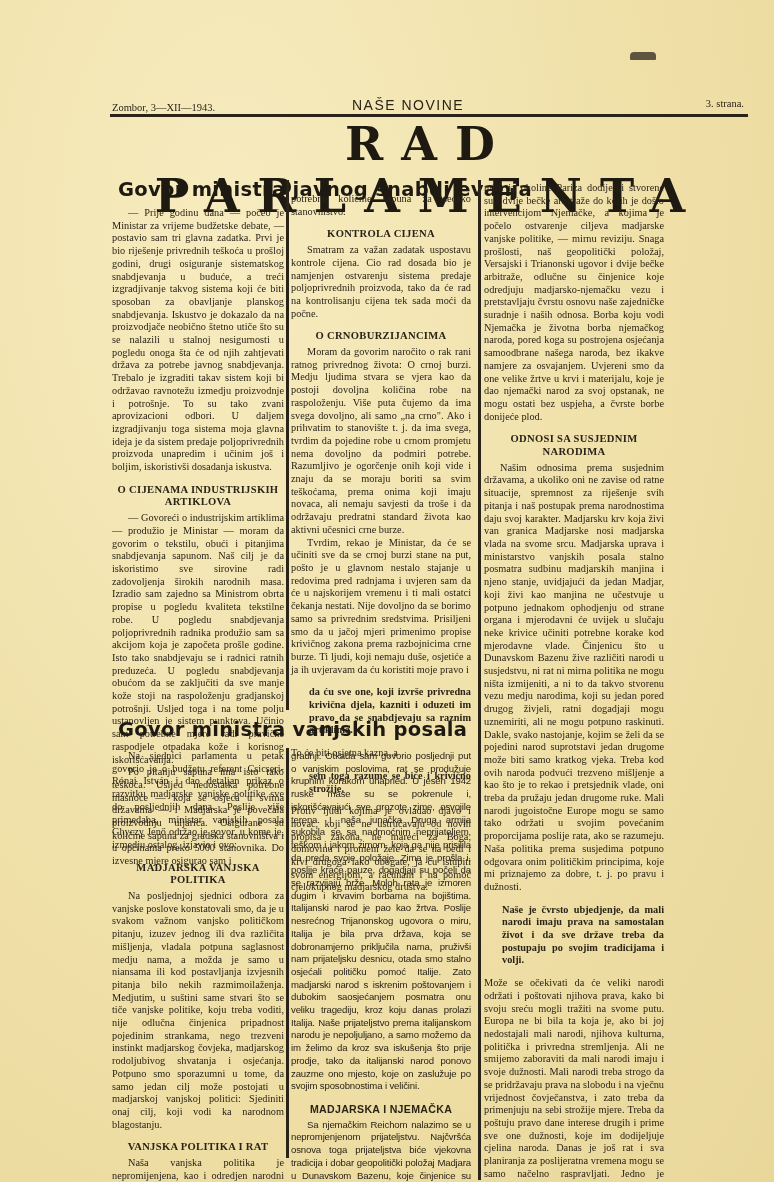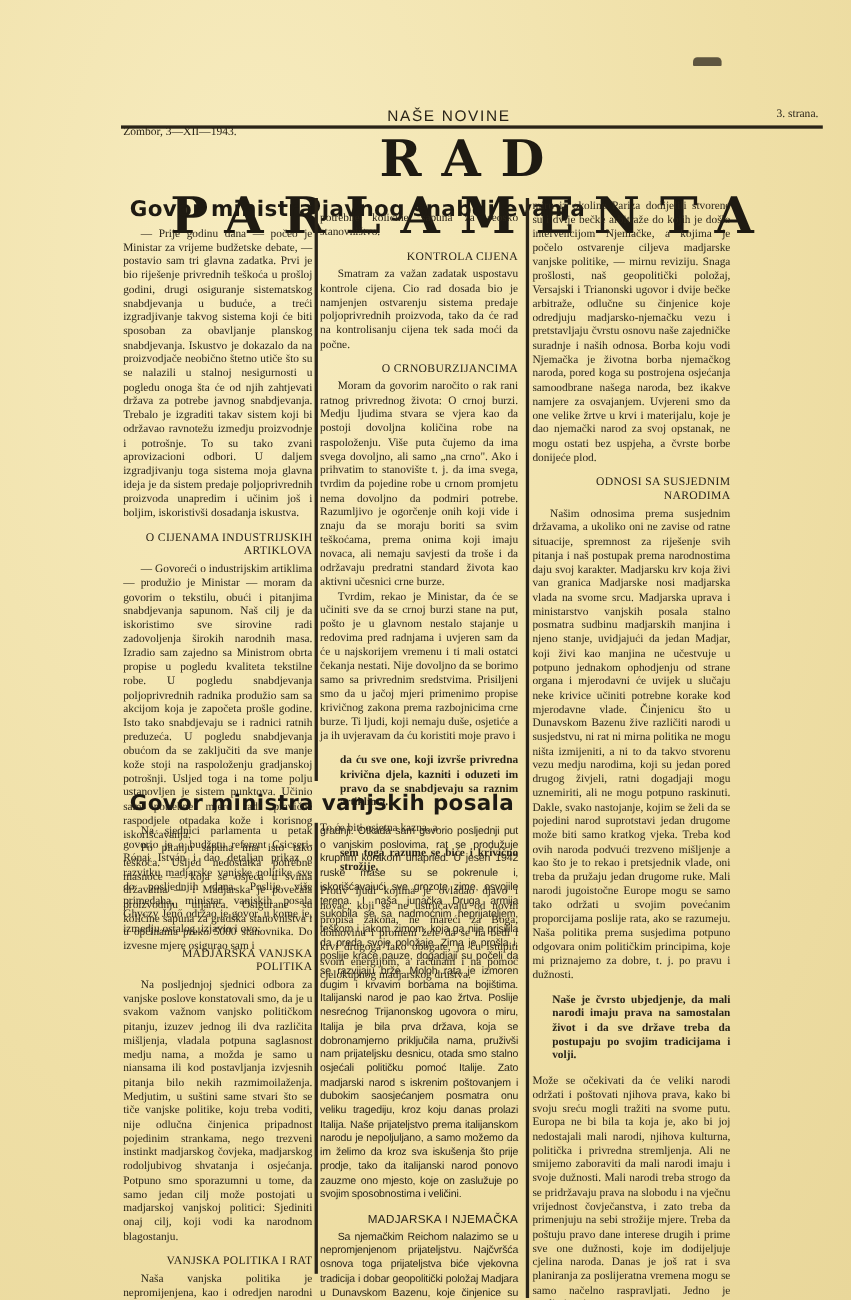--- a/index.html
+++ b/index.html
@@ -6,31 +6,31 @@
   body {
     width:774px; height:1182px; overflow:hidden;
     background:#f3e6b3;
     background-image: radial-gradient(ellipse at 30% 20%, #f7ecc0 0%, #efdfa6 60%, #e9d79a 100%);
     font-family:"Liberation Serif", serif;
     color:#2a2418;
     position:relative;
   }
   .stamp { position:absolute; left:630px; top:52px; width:26px; height:8px; background:#3a3226; border-radius:4px 4px 1px 1px; opacity:.8; }
   .runhead { position:absolute; left:112px; top:98px; width:632px; height:14px; font-size:10.5px; }
-  .runhead .l { position:absolute; left:0; top:17px; }
+  .runhead .l { position:absolute; left:0; top:4px; }
   .runhead .c { position:absolute; left:240px; top:-1px; letter-spacing:1.5px; font-family:"Liberation Sans", sans-serif; font-size:14px; }
   .runhead .r { position:absolute; right:0; top:0;text-align:right; }
   .rule { position:absolute; left:110px; top:114px; width:638px; height:3px; background:#2a2418; }
   .masthead { position:absolute; left:110px; top:118px; width:638px; text-align:center;
     font-family:"DejaVu Serif", serif; font-weight:900; font-size:46px; letter-spacing:18px; color:#1e1a12; line-height:52px; }
   .h1 { position:absolute; font-family:"DejaVu Sans", sans-serif; font-weight:900; color:#1e1a12; font-size:19.5px; letter-spacing:.3px; white-space:nowrap; }
   .col { position:absolute; font-size:10.3px; line-height:12.7px; text-align:justify; }
   .col p { margin:0; text-indent:16px; }
   .col p.ni { text-indent:0; }
-  .col .sub { text-align:right; font-weight:normal; font-size:10.6px; margin:10px 0 3px; letter-spacing:.3px; text-indent:0; }
+  .col .sub { text-align:center; font-weight:bold; font-size:10.6px; margin:10px 0 3px; letter-spacing:.3px; text-indent:0; }
   .col .bold { font-weight:bold; padding-left:18px; text-indent:0; margin:10px 0; }
   .vline { position:absolute; width:3px; background:#2a2418; }
   .cond { font-family:"Liberation Sans", sans-serif; font-size:9.6px; letter-spacing:-.15px; }
 </style>
 </head>
 <body>
 
 <div class="stamp"></div>
 
 <div class="runhead">

